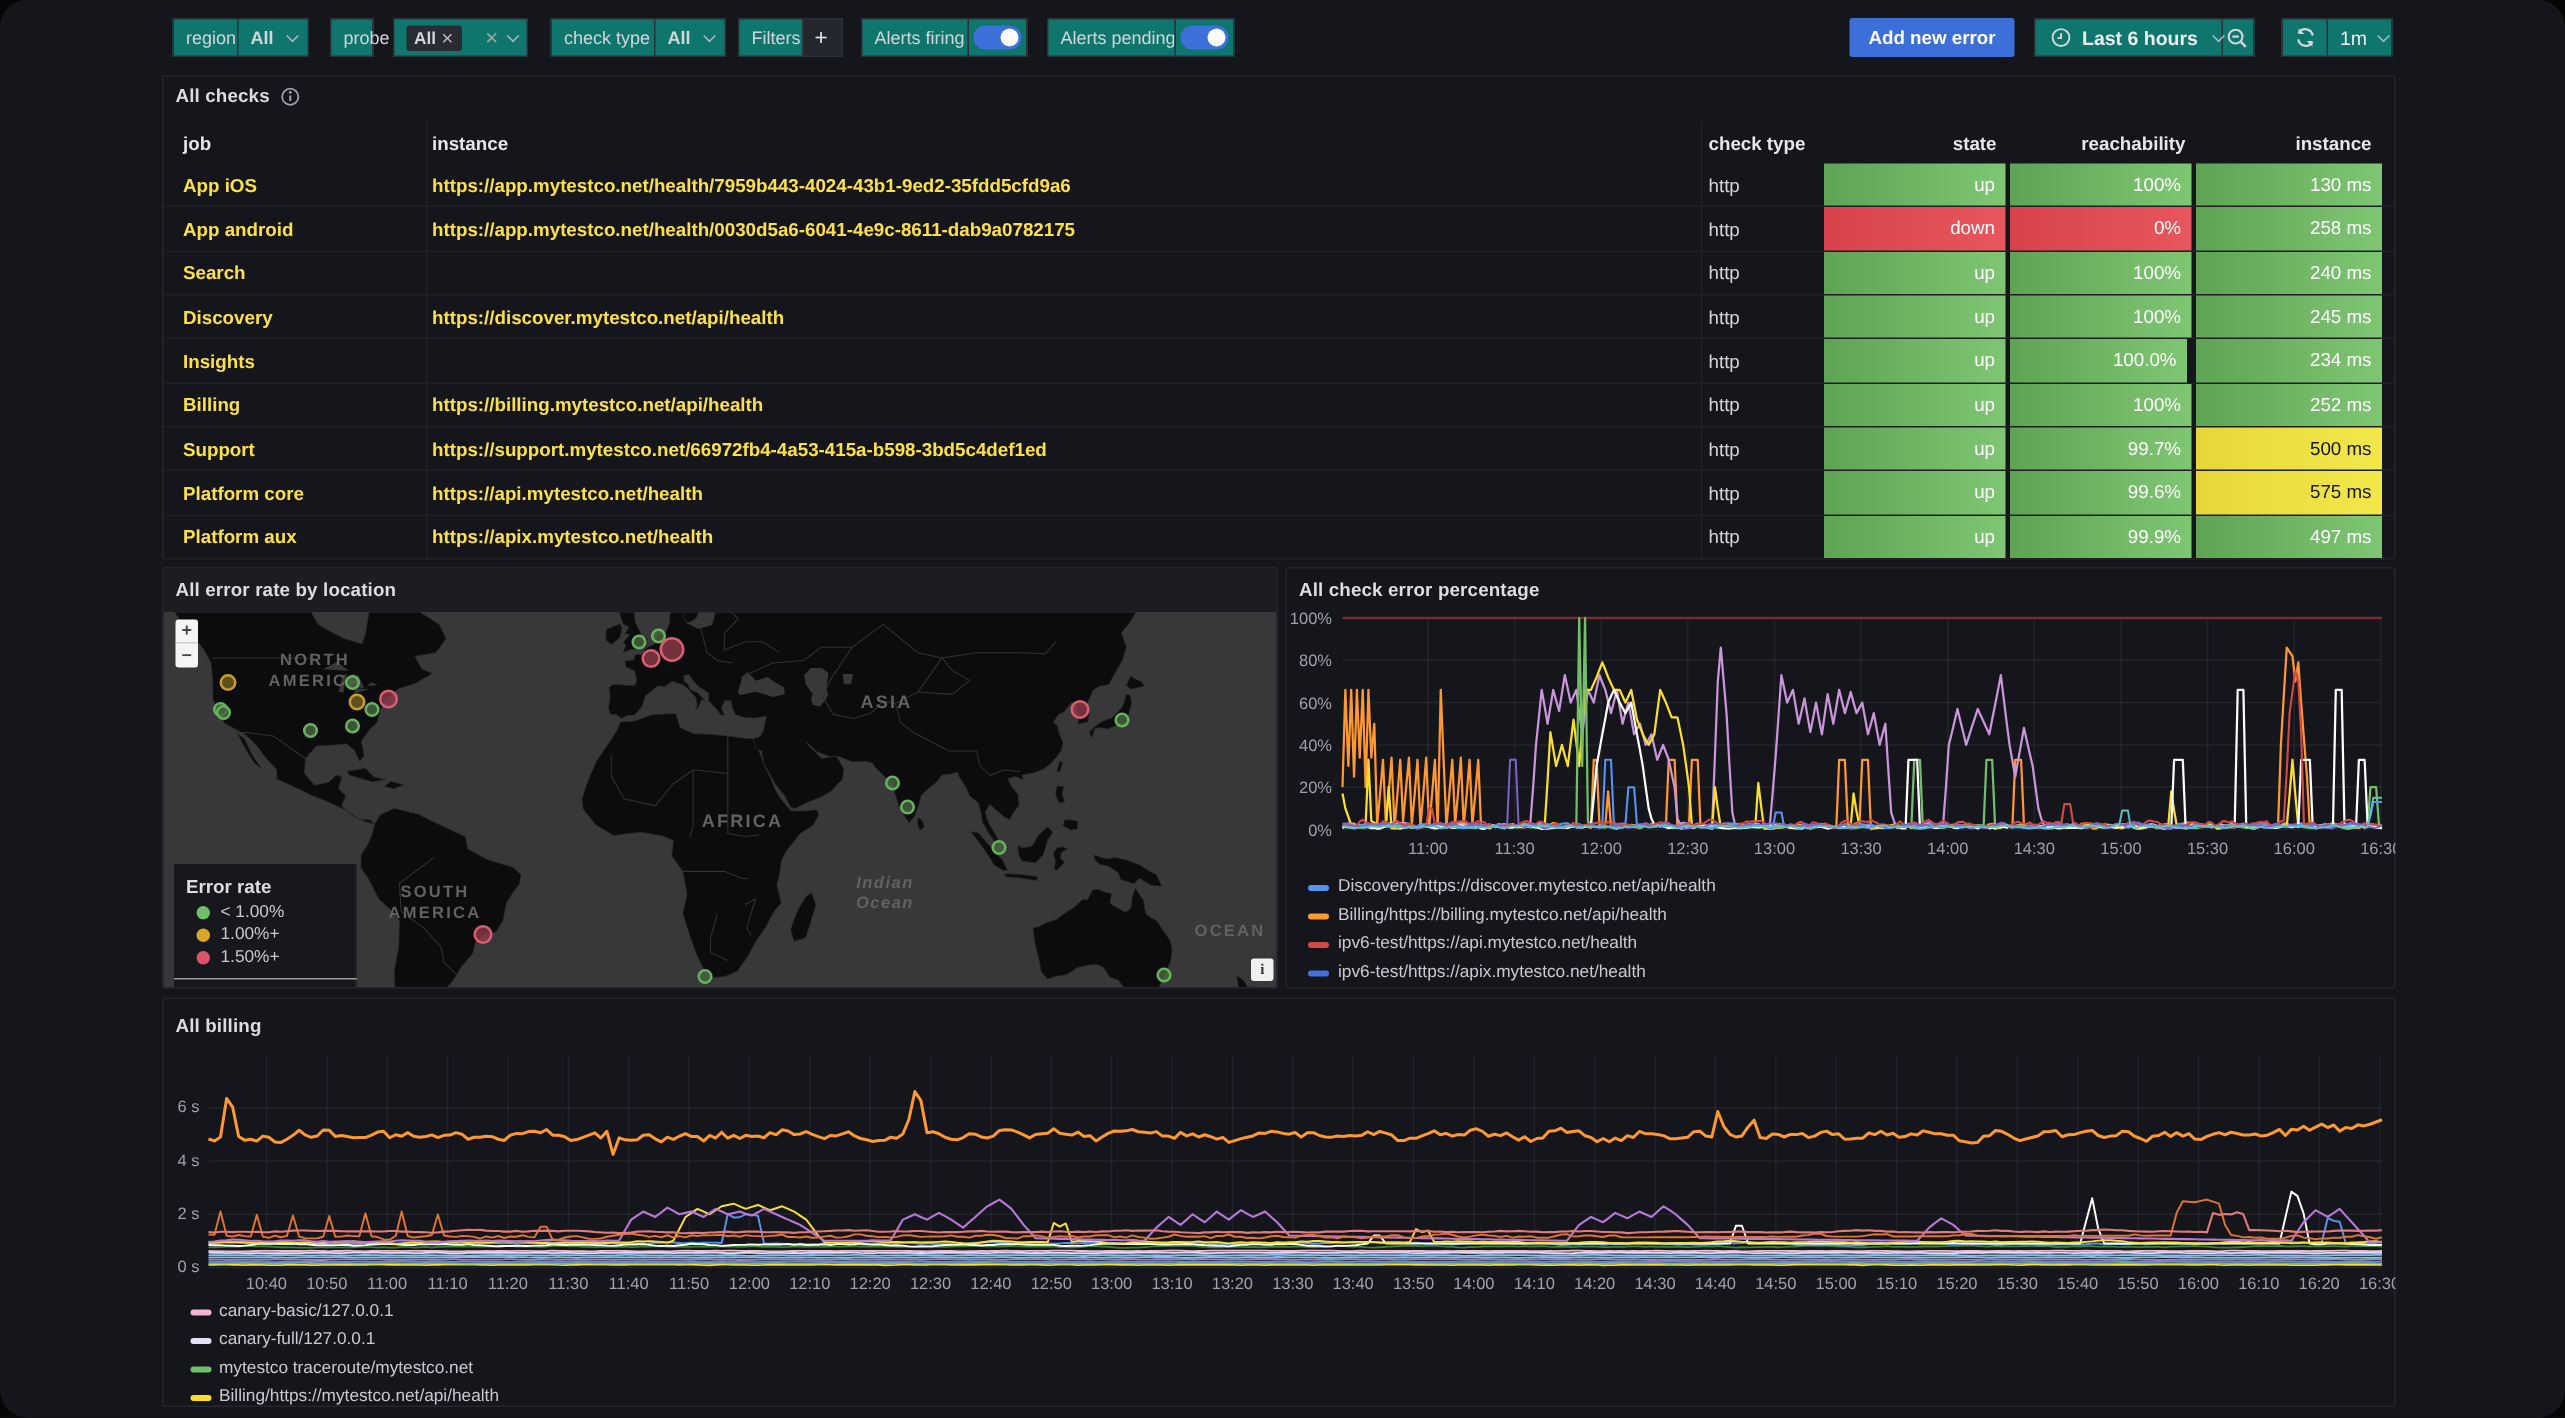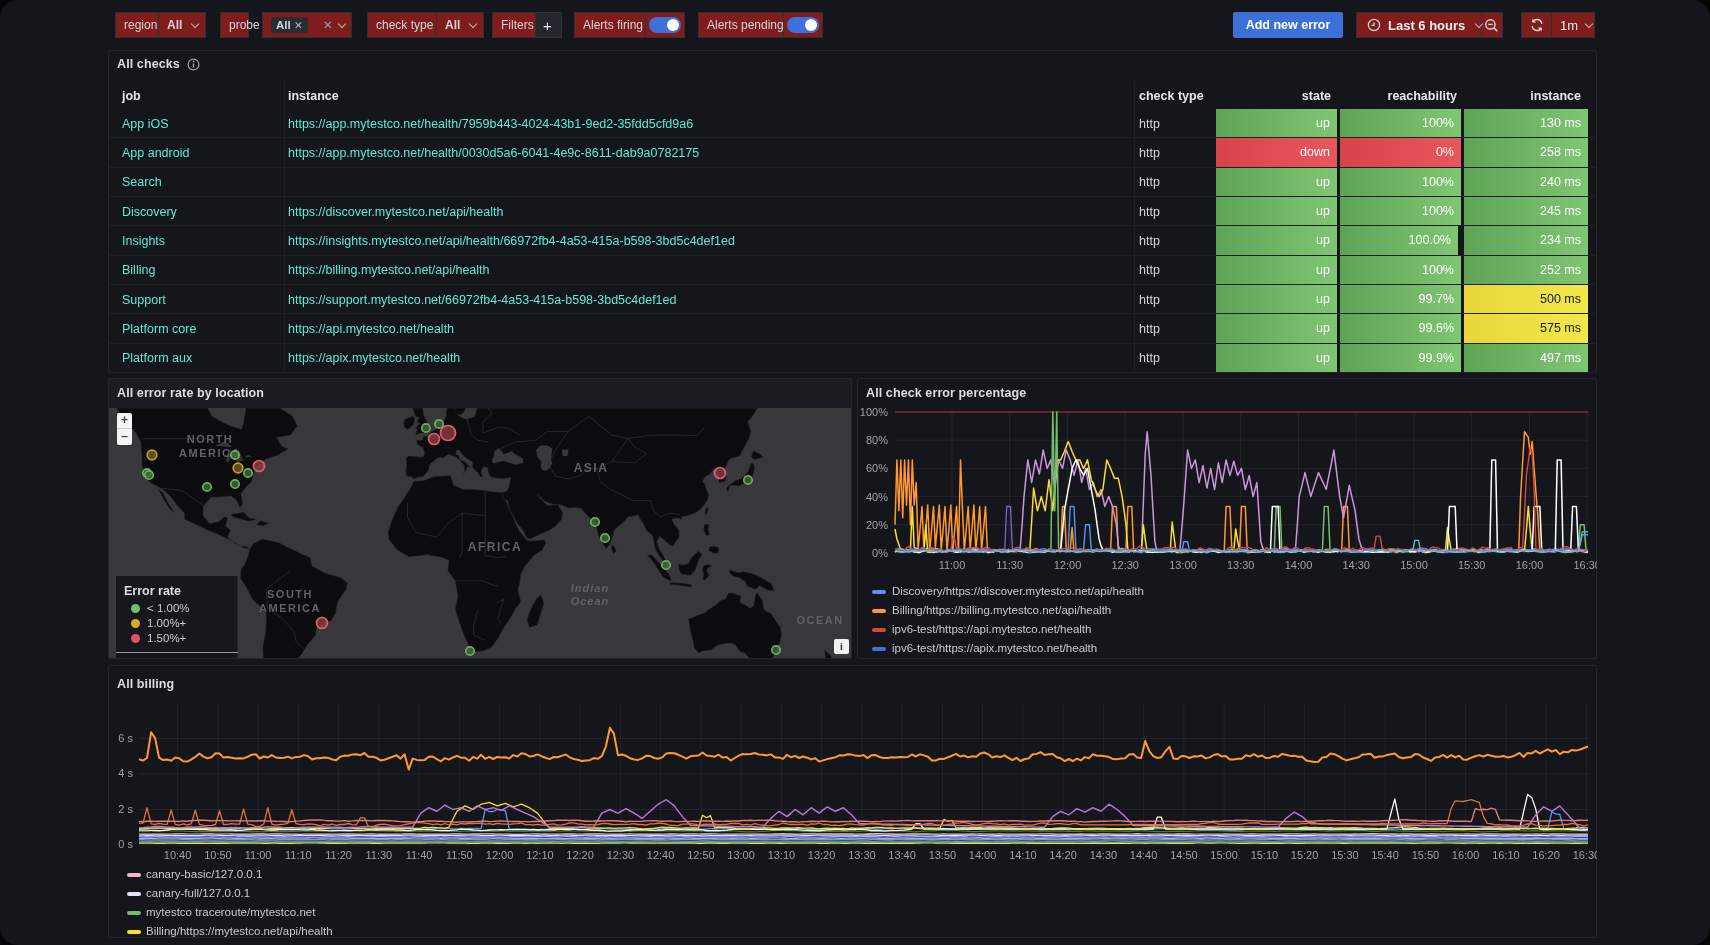--- a/index.html
+++ b/index.html
@@ -1,22 +1,22 @@
 <!DOCTYPE html>
 <html><head><meta charset="utf-8"><style>
 *{margin:0;padding:0;box-sizing:border-box}
 html,body{width:1710px;height:945px;background:#060607;font-family:"Liberation Sans",sans-serif;overflow:hidden}
 #page{position:absolute;inset:0;border-radius:18px;background:#15161c;overflow:hidden}
 .panel{position:absolute;background:#15161c;border:1px solid #25262c;border-radius:2px}
 .ptitle{position:absolute;font-size:12.5px;font-weight:700;color:#dcdde1;letter-spacing:.1px}
-.box{position:absolute;height:26px;border:1px solid #2e3037;background:#7f1d1d;color:#d4d5da;font-size:12px;display:flex;align-items:center;padding:0 8px;white-space:nowrap}
+.box{position:absolute;height:26px;border:1px solid #2e3037;background:#0f766e;color:#d4d5da;font-size:12px;display:flex;align-items:center;padding:0 8px;white-space:nowrap}
 .row{position:absolute;left:0;right:0;border-bottom:1px solid #1f2026}
 .cell{position:absolute;top:0;bottom:1px;font-size:12.5px;display:flex;align-items:center;justify-content:flex-end;padding-right:7px;color:#fff}
 .hdr{position:absolute;font-size:12.5px;font-weight:700;color:#e6e7ea}
-.link{position:absolute;font-size:12.5px;font-weight:400;color:#5eead4;white-space:nowrap}
+.link{position:absolute;font-size:12.5px;font-weight:700;color:#fde047;white-space:nowrap}
 .mono{position:absolute;font-size:12.5px;color:#d4d5da}
 .axis{font-size:11px;fill:#9fa1a8}
 .leg{position:absolute;font-size:11.5px;color:#c9cad0;white-space:nowrap}
 .dash{position:absolute;width:14px;height:4px;border-radius:2px;margin-top:0}
 .tgl{position:relative;width:32px;height:16px;border-radius:9px;background:#3d71d9}
 .tgl:after{content:"";position:absolute;right:2px;top:2px;width:12px;height:12px;border-radius:50%;background:#fff}
 .chev{display:inline-block;width:8px;height:8px;position:relative}
 .chev:after{content:"";position:absolute;left:1px;top:0px;width:5px;height:5px;border-right:1.6px solid #b6b8bf;border-bottom:1.6px solid #b6b8bf;transform:rotate(45deg)}
 </style></head><body>
 <div id="page">
@@ -117,21 +117,20 @@
 <div class="cell" style="left:1464px;width:124px;top:167.7px;height:28.33px;background:linear-gradient(90deg,#5fa355,#7fc673);color:#fff">240 ms</div>
 <div class="row" style="top:197.0px;left:109px;width:1487px;height:29.33px"></div>
 <div class="link" style="left:122px;top:204.5px">Discovery</div>
 <div class="link" style="left:288px;top:204.5px">https://discover.mytestco.net/api/health</div>
 <div class="mono" style="left:1139px;top:204.5px">http</div>
 <div class="cell" style="left:1216px;width:121px;top:197.0px;height:28.33px;background:linear-gradient(90deg,#5fa355,#7fc673);color:#fff">up</div>
 <div class="cell" style="left:1340px;width:121px;top:197.0px;height:28.33px;background:linear-gradient(90deg,#5fa355,#7fc673);color:#fff">100%</div>
 <div class="cell" style="left:1464px;width:124px;top:197.0px;height:28.33px;background:linear-gradient(90deg,#5fa355,#7fc673);color:#fff">245 ms</div>
 <div class="row" style="top:226.3px;left:109px;width:1487px;height:29.33px"></div>
 <div class="link" style="left:122px;top:233.8px">Insights</div>
-<div class="link" style="left:288px;top:233.8px">https://insights.mytestco.net/api/health/66972fb4-4a53-415a-b598-3bd5c4def1ed</div>
 <div class="mono" style="left:1139px;top:233.8px">http</div>
 <div class="cell" style="left:1216px;width:121px;top:226.3px;height:28.33px;background:linear-gradient(90deg,#5fa355,#7fc673);color:#fff">up</div>
 <div class="cell" style="left:1340px;width:118px;top:226.3px;height:28.33px;background:linear-gradient(90deg,#5fa355,#7fc673);color:#fff">100.0%</div>
 <div class="cell" style="left:1464px;width:124px;top:226.3px;height:28.33px;background:linear-gradient(90deg,#5fa355,#7fc673);color:#fff">234 ms</div>
 <div class="row" style="top:255.6px;left:109px;width:1487px;height:29.33px"></div>
 <div class="link" style="left:122px;top:263.1px">Billing</div>
 <div class="link" style="left:288px;top:263.1px">https://billing.mytestco.net/api/health</div>
 <div class="mono" style="left:1139px;top:263.1px">http</div>
 <div class="cell" style="left:1216px;width:121px;top:255.6px;height:28.33px;background:linear-gradient(90deg,#5fa355,#7fc673);color:#fff">up</div>
 <div class="cell" style="left:1340px;width:121px;top:255.6px;height:28.33px;background:linear-gradient(90deg,#5fa355,#7fc673);color:#fff">100%</div>

